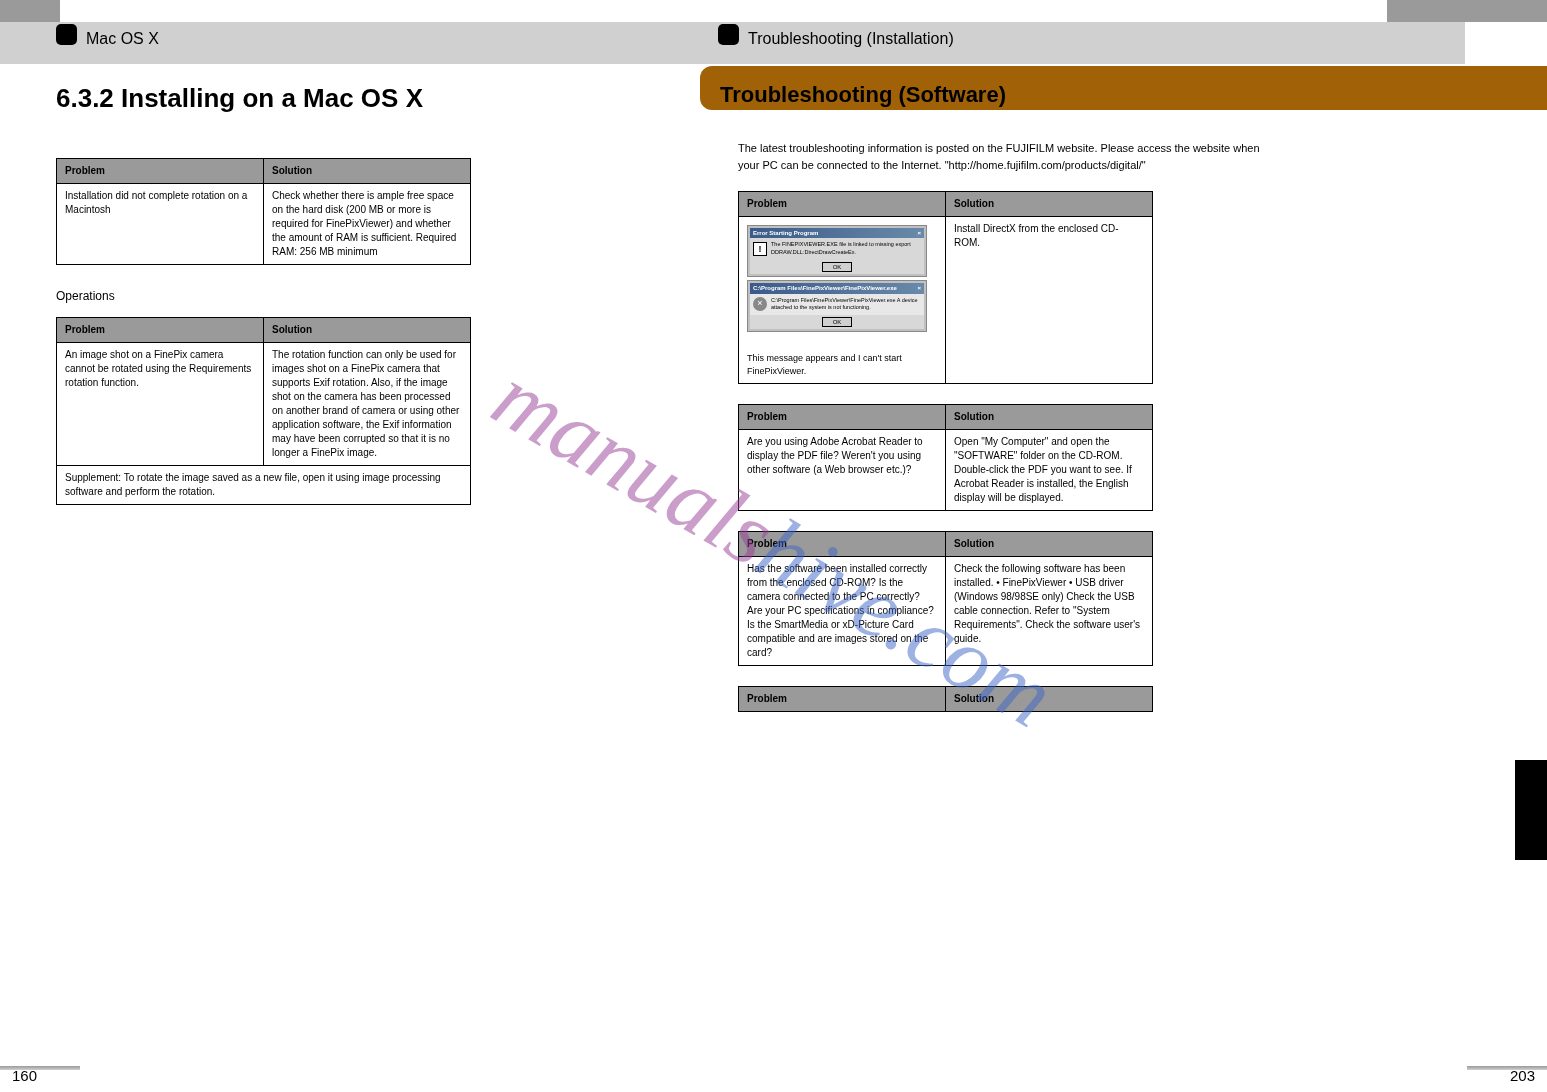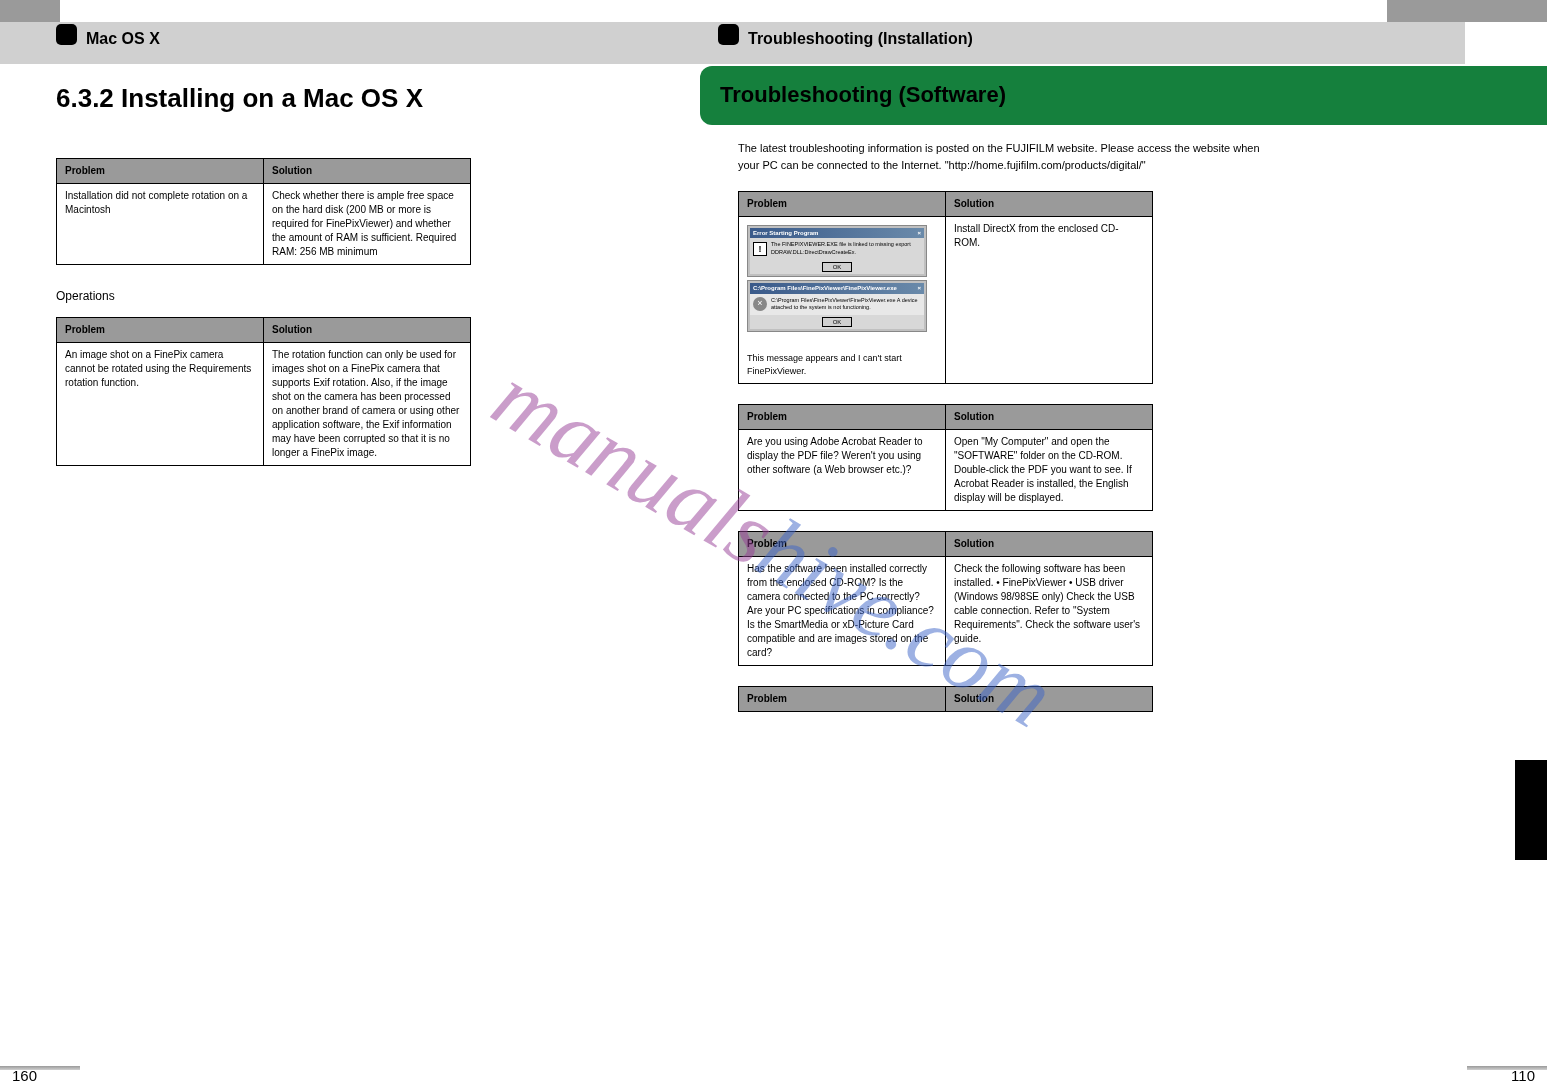--- a/index.html
+++ b/index.html
@@ -50,37 +50,37 @@
       background: #000;
       border-radius: 5px;
       top: 24px;
     }
     .marker-left { left: 56px; }
     .marker-right { left: 718px; }
     .section-title {
       position: absolute;
       top: 30px;
       font-size: 16px;
-      font-weight: bold;
+      font-weight: normal;
     }
     .title-left { left: 86px; }
     .title-right { left: 748px; }
     .section-subtitle {
       position: absolute;
       font-size: 26px;
       font-weight: bold;
     }
     .subtitle-left { top: 83px; left: 56px; }
     .subtitle-right-band {
       position: absolute;
       top: 66px;
       left: 700px;
       right: 0;
-      height: 59px;
-      background: #15803d;
+      height: 44px;
+      background: #a16207;
       border-radius: 12px 0 0 12px;
       padding: 16px 0 0 20px;
       font-size: 22px;
       font-weight: bold;
     }
     .content-left {
       position: absolute;
       top: 140px;
       left: 56px;
       width: 600px;
@@ -288,20 +288,23 @@
   <table class="q-table">
     <tbody>
         <tr>
       <th class="col-problem">Problem</th>
       <th class="col-solution">Solution</th>
     </tr>
     <tr>
       <td>An image shot on a FinePix camera cannot be rotated using the Requirements rotation function.</td>
       <td>The rotation function can only be used for images shot on a FinePix camera that supports Exif rotation. Also, if the image shot on the camera has been processed on another brand of camera or using other application software, the Exif information may have been corrupted so that it is no longer a FinePix image.</td>
     </tr>
+    <tr>
+      <td colspan="2">Supplement: To rotate the image saved as a new file, open it using image processing software and perform the rotation.</td>
+    </tr>
   </tbody>
     </table>
 </div>
 
 <div class="content-right">
   <div class="intro-text">The latest troubleshooting information is posted on the FUJIFILM website. Please access the website when your PC can be connected to the Internet.
 "http://home.fujifilm.com/products/digital/"</div>
 
   <table class="right-table">
     <tbody>
@@ -393,13 +396,13 @@
 
 <div class="watermark">
   <span class="wm-purple">manuals</span><span class="wm-blue">hive.com</span>
 </div>
 
 <div class="side-tab"></div>
 
 <div class="footer-bar footer-left"></div>
 <div class="footer-bar footer-right"></div>
 <div class="page-num pn-left">160</div>
-<div class="page-num pn-right">110</div>
+<div class="page-num pn-right">203</div>
 
 </body></html>

